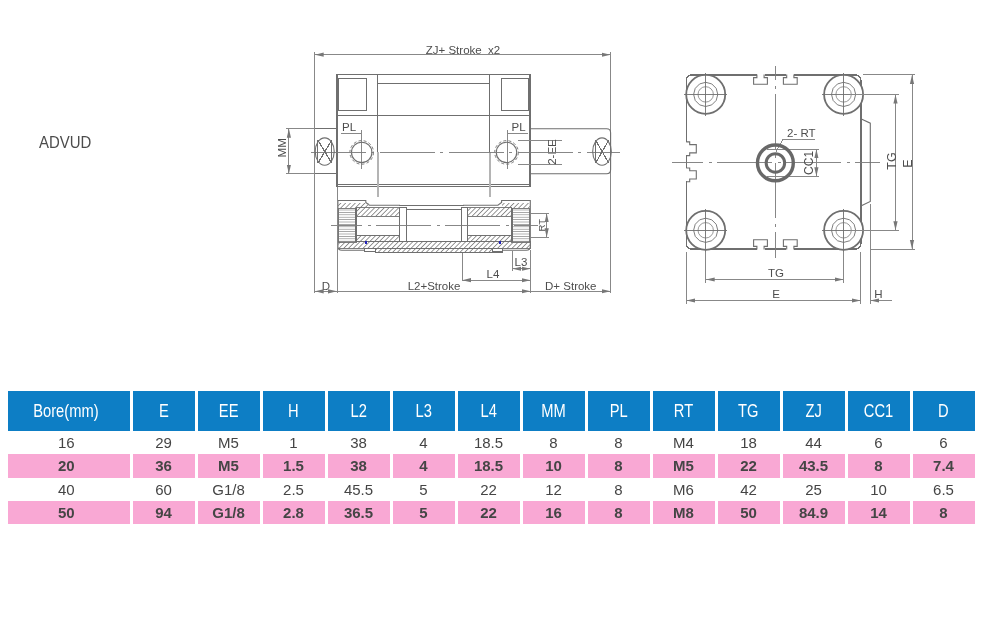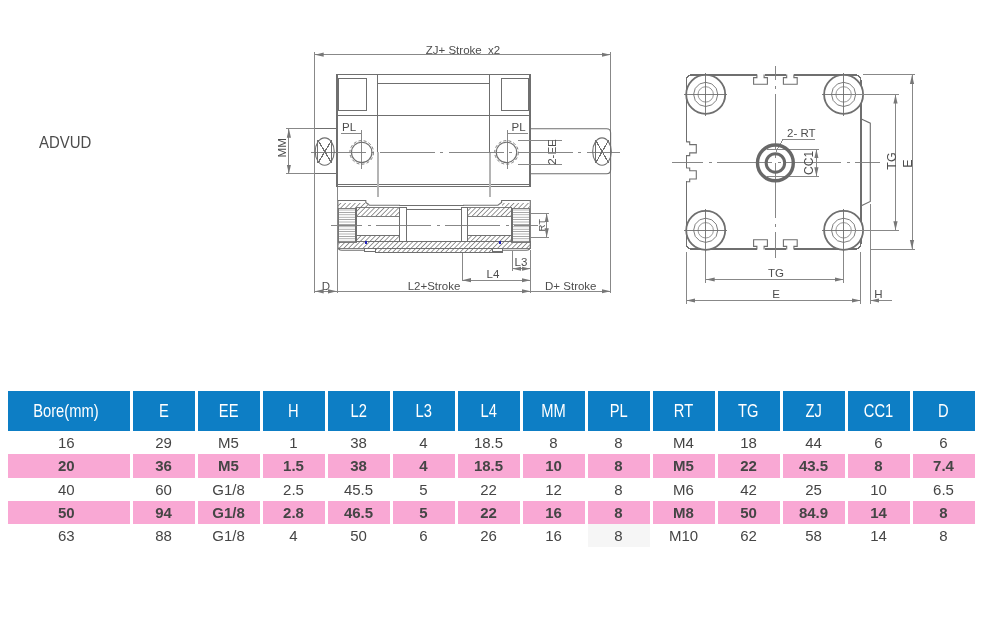--- a/index.html
+++ b/index.html
@@ -407,44 +407,28 @@
           <td>25</td>
           <td>10</td>
           <td>6.5</td>
         </tr>
 
     <tr class="g">
           <td>50</td>
           <td>94</td>
           <td>G1/8</td>
           <td>2.8</td>
-          <td>46.5</td>
+          <td>36.5</td>
           <td>5</td>
           <td>22</td>
           <td>16</td>
           <td>8</td>
           <td>M8</td>
           <td>50</td>
           <td>84.9</td>
           <td>14</td>
           <td>8</td>
         </tr>
 
-    <tr>
-          <td>63</td>
-          <td>88</td>
-          <td>G1/8</td>
-          <td>4</td>
-          <td>50</td>
-          <td>6</td>
-          <td>26</td>
-          <td>16</td>
-          <td class="pl63">8</td>
-          <td>M10</td>
-          <td>62</td>
-          <td>58</td>
-          <td>14</td>
-          <td>8</td>
-        </tr>
 
   </tbody>
     </table>
 </div>
 
 </body></html>

